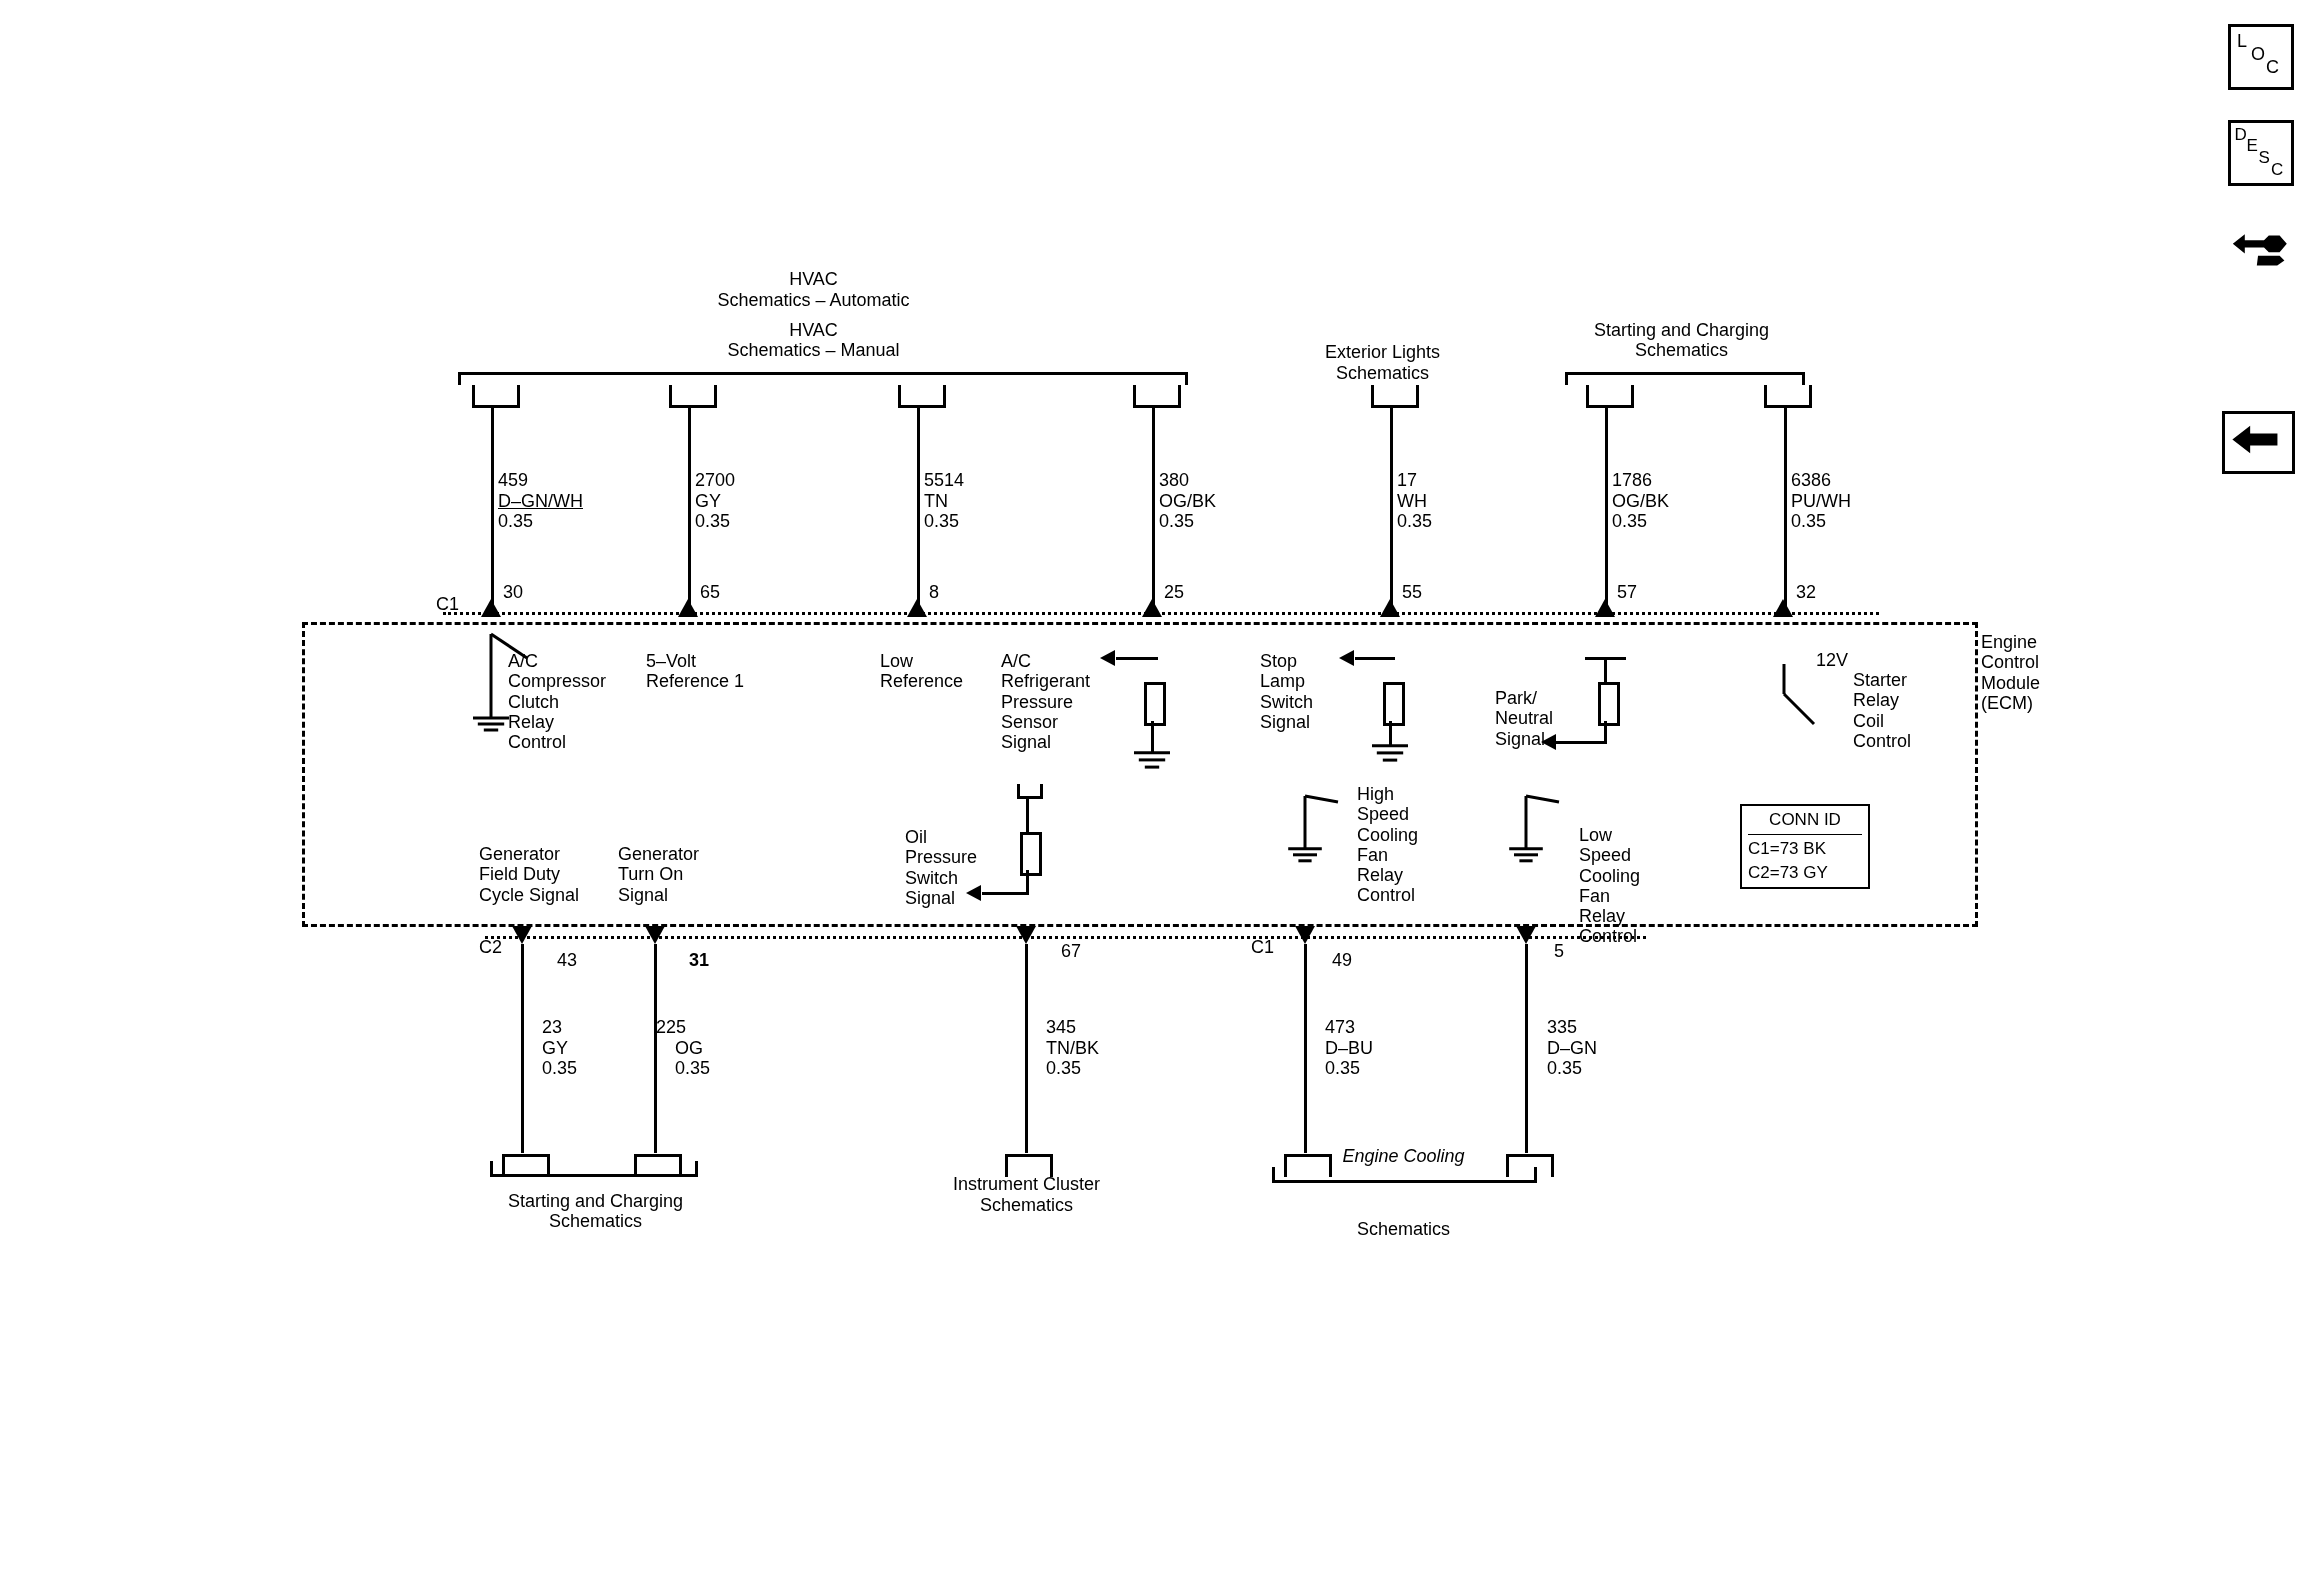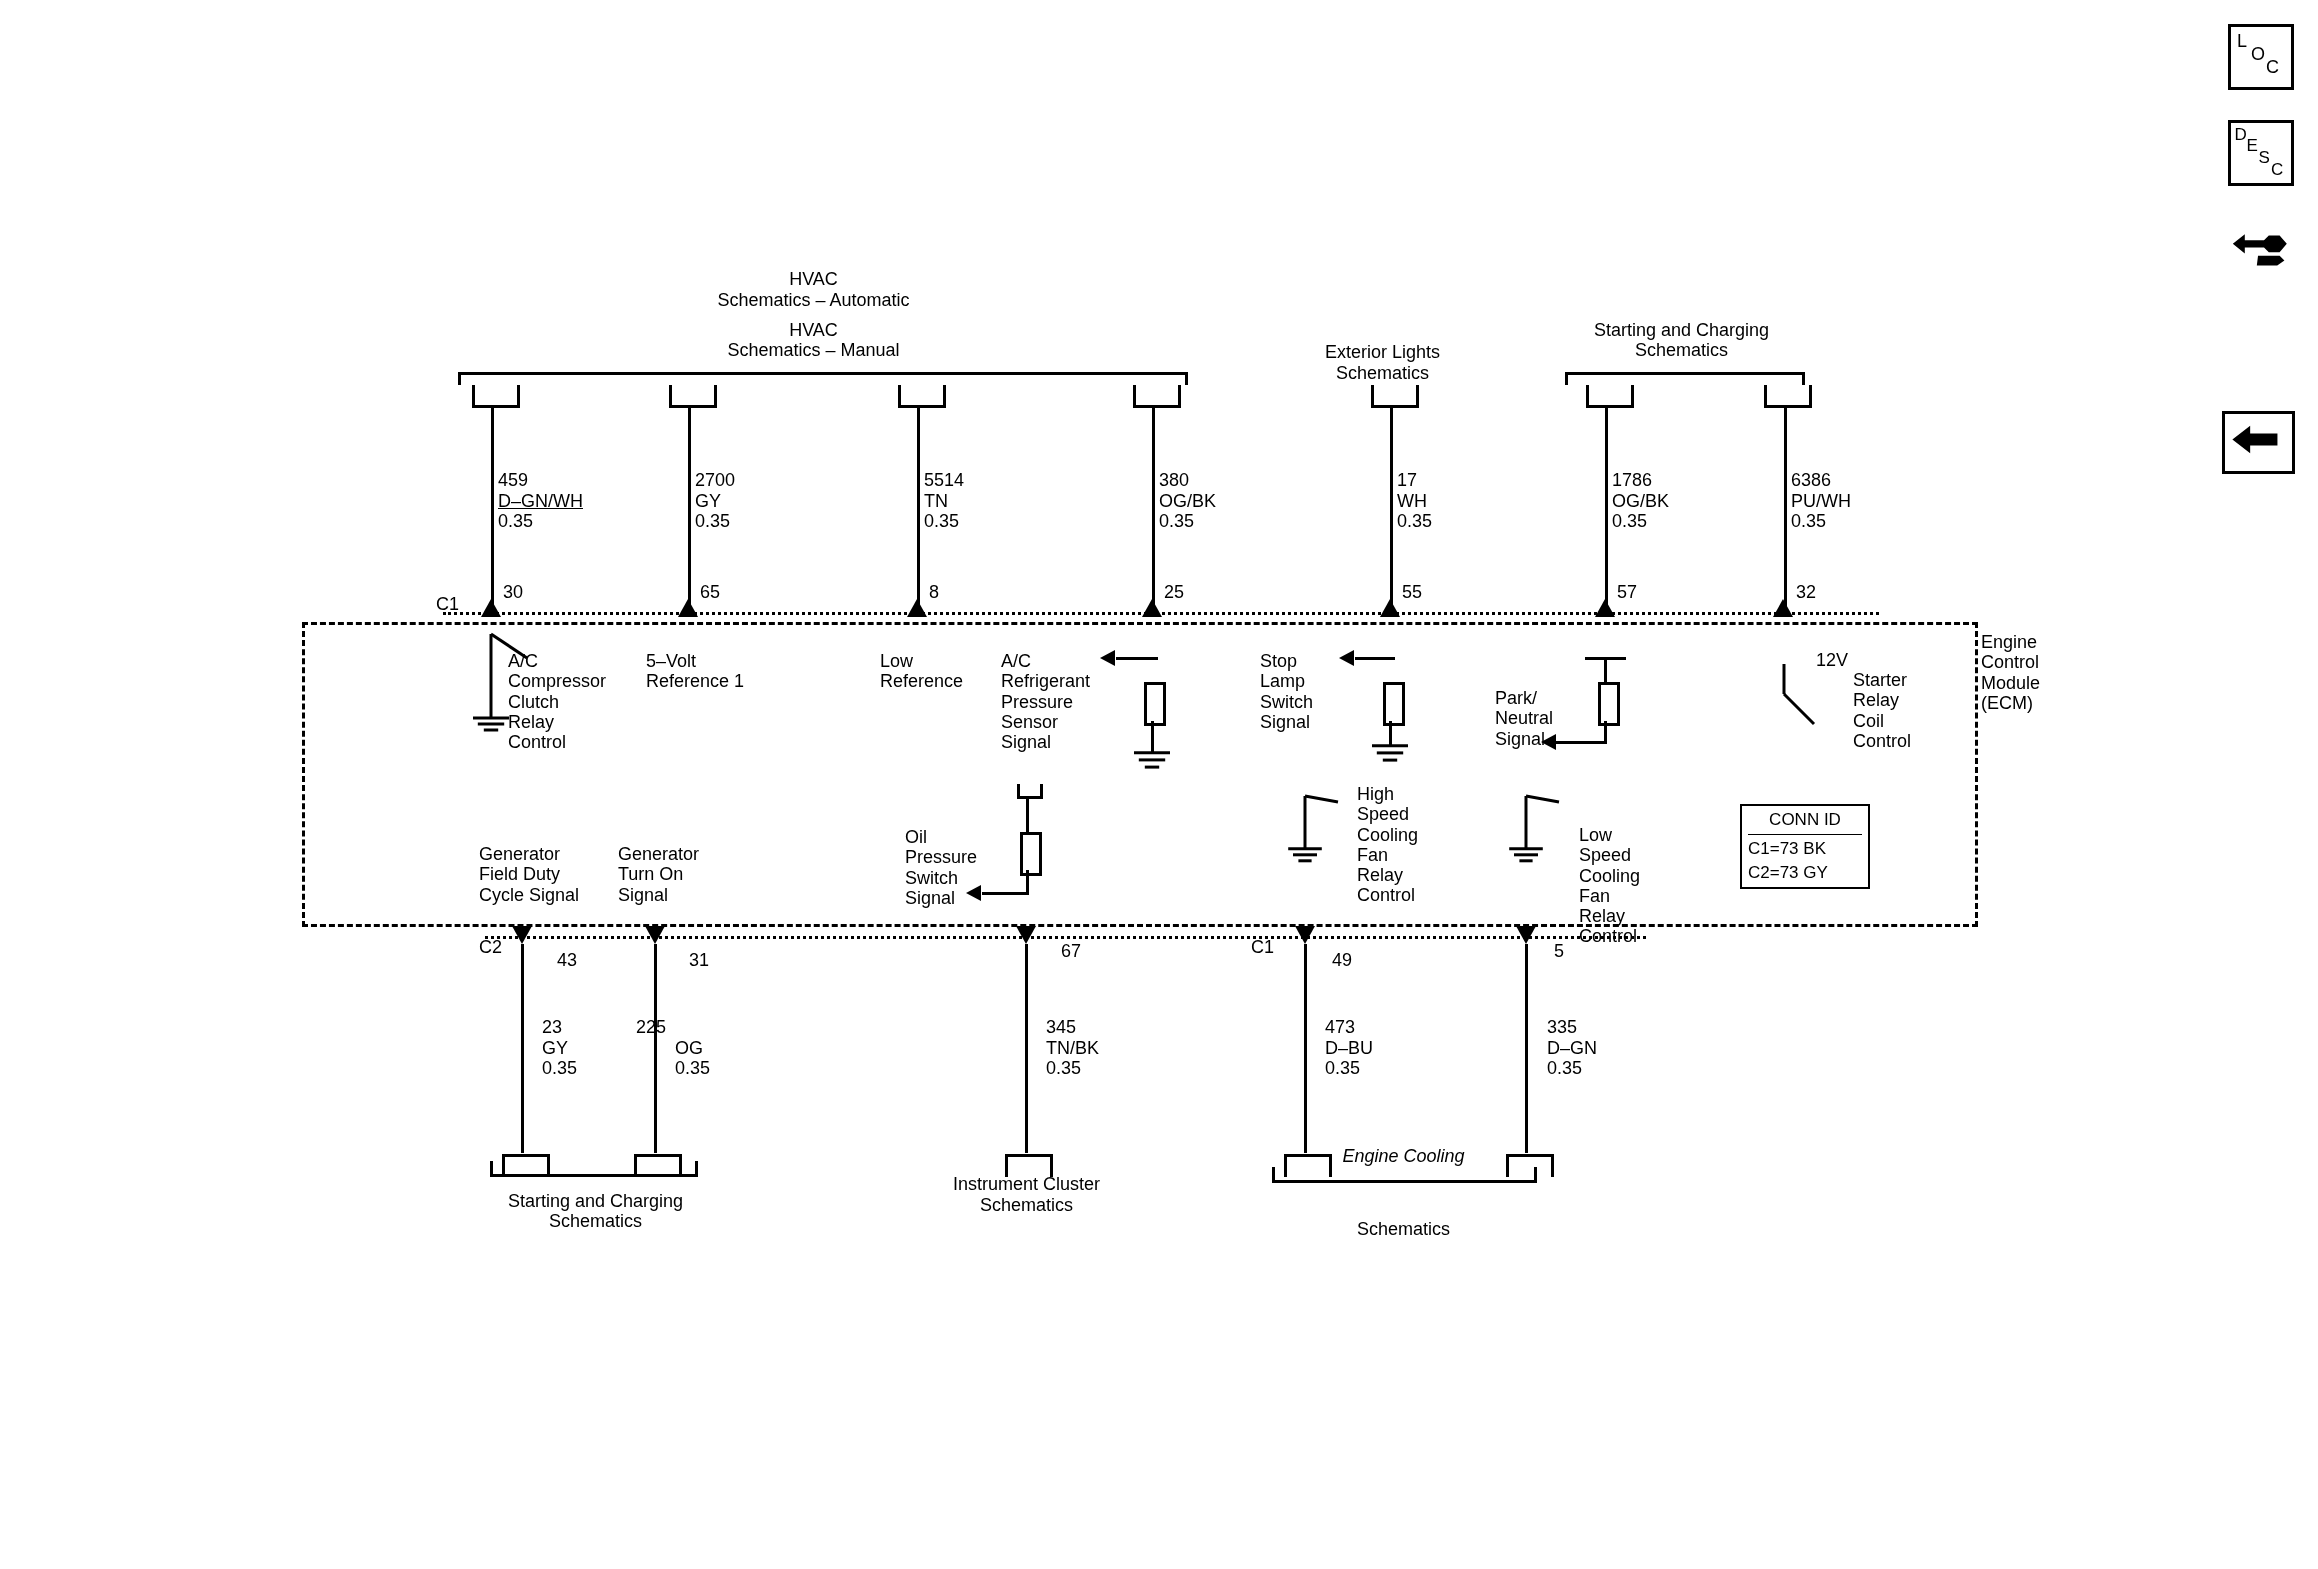--- a/index.html
+++ b/index.html
@@ -210,31 +210,31 @@
   <div class="arrdn" style="left:1516px;top:926px;"></div>
 
   <div class="vline" style="left:521px;top:944px;height:209px;"></div>
   <div class="vline" style="left:654px;top:944px;height:209px;"></div>
   <div class="vline" style="left:1025px;top:944px;height:209px;"></div>
   <div class="vline" style="left:1304px;top:944px;height:209px;"></div>
   <div class="vline" style="left:1525px;top:944px;height:209px;"></div>
 
   <div class="lbl" style="left:479px;top:937px;">C2</div>
   <div class="lbl" style="left:557px;top:950px;">43</div>
-  <div class="lbl" style="left:689px;top:950px;">31</div>
+  <div class="lbl" style="left:689px;top:950px;font-weight:bold;">31</div>
   <div class="lbl" style="left:1061px;top:941px;">67</div>
   <div class="lbl" style="left:1251px;top:937px;">C1</div>
   <div class="lbl" style="left:1332px;top:950px;">49</div>
   <div class="lbl" style="left:1554px;top:941px;">5</div>
 
   <div class="lbl" style="left:542px;top:1017px;">23</div>
   <div class="lbl" style="left:542px;top:1038px;">GY</div>
   <div class="lbl" style="left:542px;top:1058px;">0.35</div>
 
-  <div class="lbl" style="left:636px;top:1017px;">225</div>
+  <div class="lbl" style="left:656px;top:1017px;">225</div>
   <div class="lbl" style="left:675px;top:1038px;">OG</div>
   <div class="lbl" style="left:675px;top:1058px;">0.35</div>
 
   <div class="lbl" style="left:1046px;top:1017px;">345</div>
   <div class="lbl" style="left:1046px;top:1038px;">TN/BK</div>
   <div class="lbl" style="left:1046px;top:1058px;">0.35</div>
 
   <div class="lbl" style="left:1325px;top:1017px;">473</div>
   <div class="lbl" style="left:1325px;top:1038px;">D–BU</div>
   <div class="lbl" style="left:1325px;top:1058px;">0.35</div>

